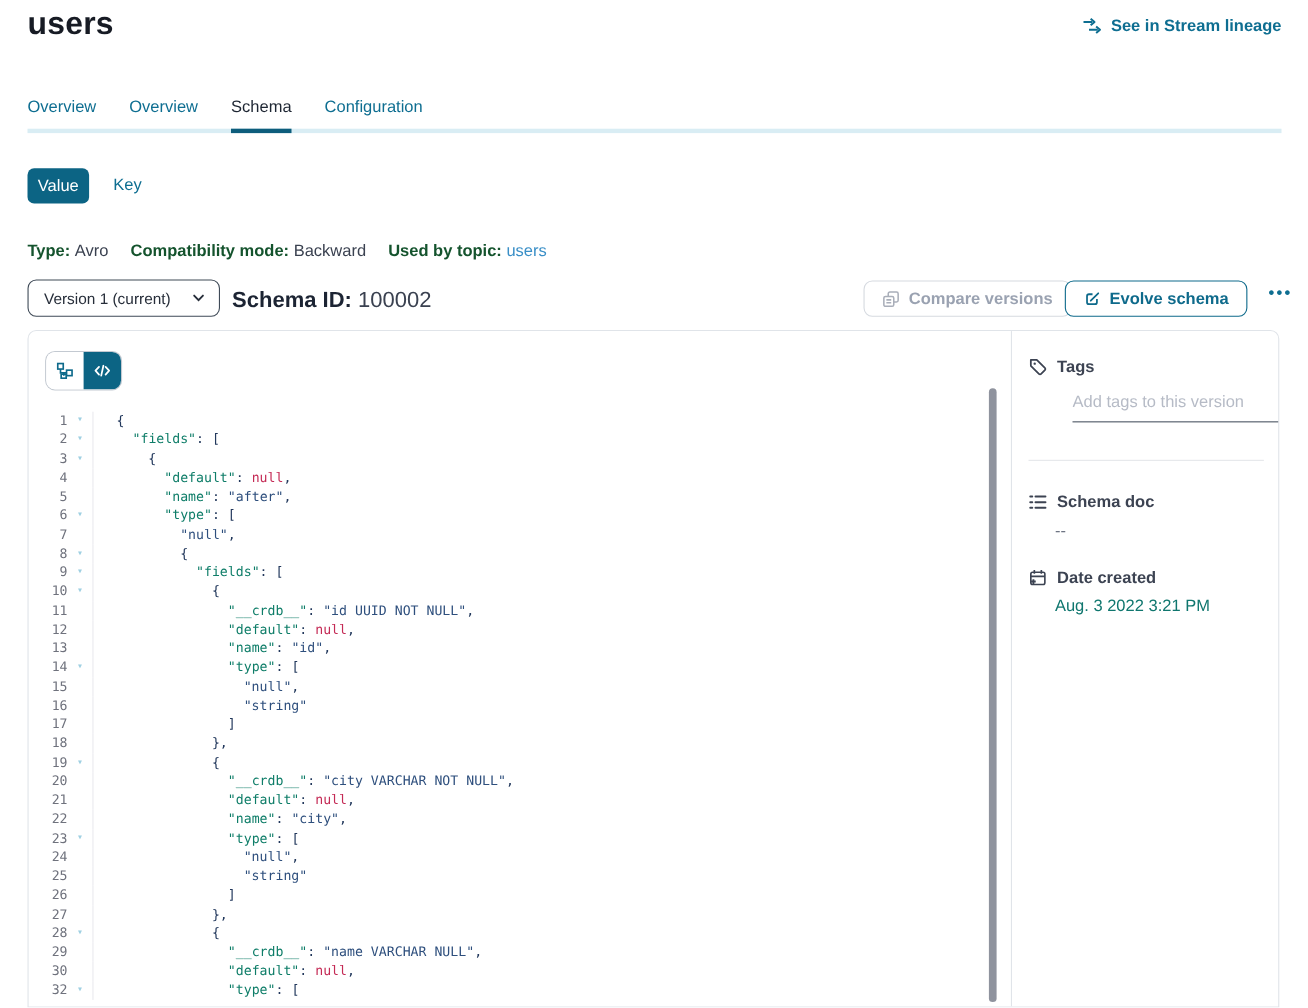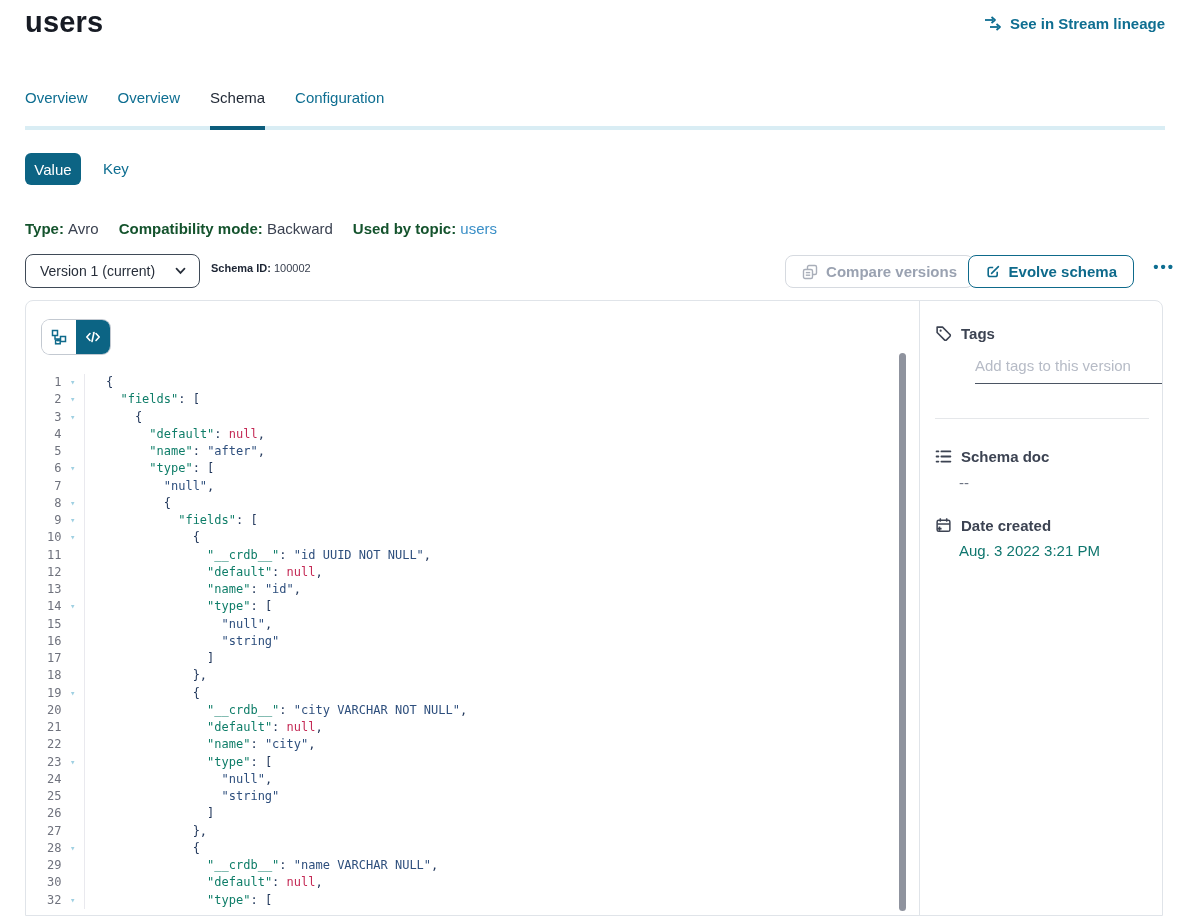--- a/index.html
+++ b/index.html
@@ -11,40 +11,40 @@
   .abs { position:absolute; }
 
   
   .page-title { left:25px; top:6px; font-size:29px; font-weight:700; color:#171b24; letter-spacing:.2px; }
   .lineage-link { right:24px; top:15px; display:flex; align-items:center; gap:7px;
     color:#0e6e91; font-size:15px; font-weight:700; cursor:pointer; }
 
   
   .tabs { left:25px; right:24px; top:89px; display:flex; gap:30px; }
   .tabs::after { content:""; position:absolute; left:0; right:0; bottom:0; height:4px; background:#d9edf4; }
-  .tab { position:relative; font-size:15px; color:#0e6e91; padding-bottom:24px; cursor:pointer; }
+  .tab { position:relative; font-size:15px; color:#0e6e91; padding-bottom:15px; cursor:pointer; }
   .tab.active { color:#1e2633; font-weight:400; }
   .tab.active::after { content:""; position:absolute; left:0; right:0; bottom:0; height:4px; background:#0d5d7c; z-index:2; }
 
   
   .vk-value { left:25px; top:153px; width:56px; height:32px; background:#0c6484; color:#fff;
     border:none; border-radius:6px; font-size:15px; font-family:inherit; cursor:pointer; }
   .vk-key { left:103px; top:160px; color:#0e6e91; font-size:15px; cursor:pointer; }
 
   
   .meta { left:25px; top:220px; display:flex; gap:20px; font-size:15px; }
   .meta b { color:#14532d; font-weight:700; }
   .meta .val { color:#3a4150; }
   .meta .link { color:#3a8fc7; cursor:pointer; }
 
   
   .version-select { left:25px; top:254px; width:175px; height:34px; border:1px solid #3f4a57;
     border-radius:8px; background:#fff; display:flex; align-items:center; justify-content:space-between;
     padding:0 13px 0 14px; font-size:14px; color:#272e3a; cursor:pointer; }
-  .schema-id { left:211px; top:262px; font-size:11px; }
+  .schema-id { left:211px; top:262px; font-size:20px; }
   .schema-id b { color:#1c2433; }
   .btn { height:33px; border-radius:8px; background:#fff; display:flex; align-items:center; gap:8px;
     padding:0 16px; font-size:15px; font-weight:700; cursor:pointer; top:255px; }
   .btn-compare { right:215px; border:1px solid #d6dae0; color:#9aa2b1; }
   .btn-evolve { right:55px; border:1px solid #0e6a8b; color:#0e6a8b; }
   .more-btn { right:14px; top:258px; color:#0e6e91; font-size:15px; font-weight:700;
     letter-spacing:2px; cursor:pointer; }
 
   
   .panel { left:25px; top:300px; width:1138px; height:616px; border:1px solid #e0e4e9;

